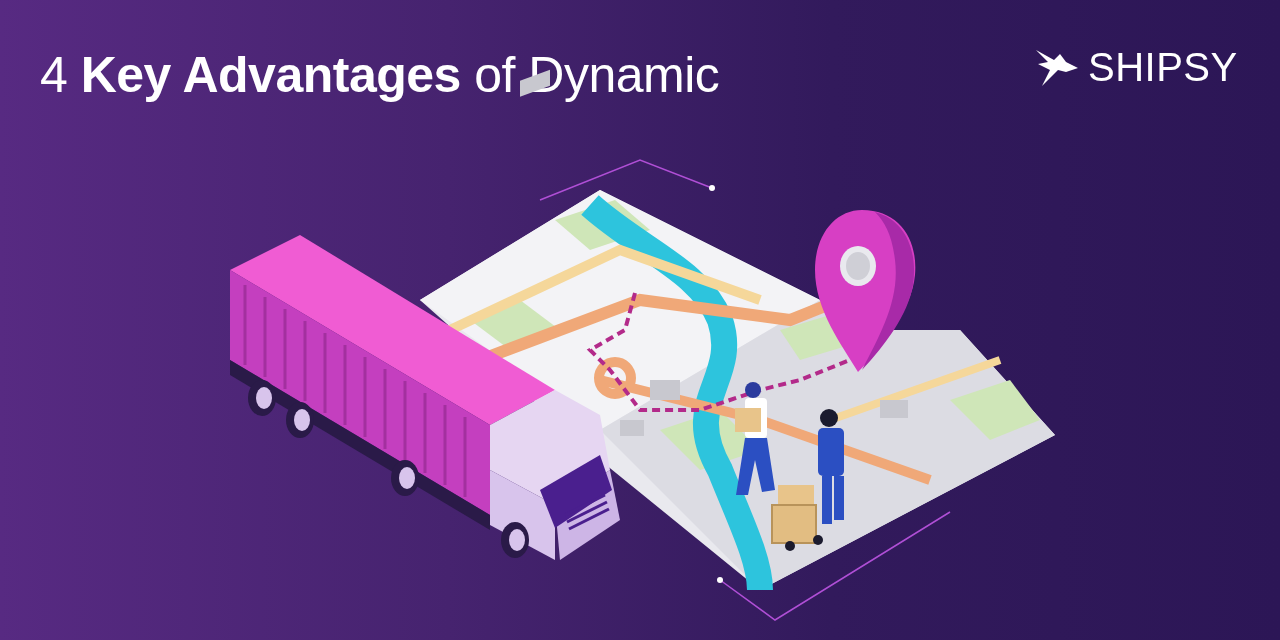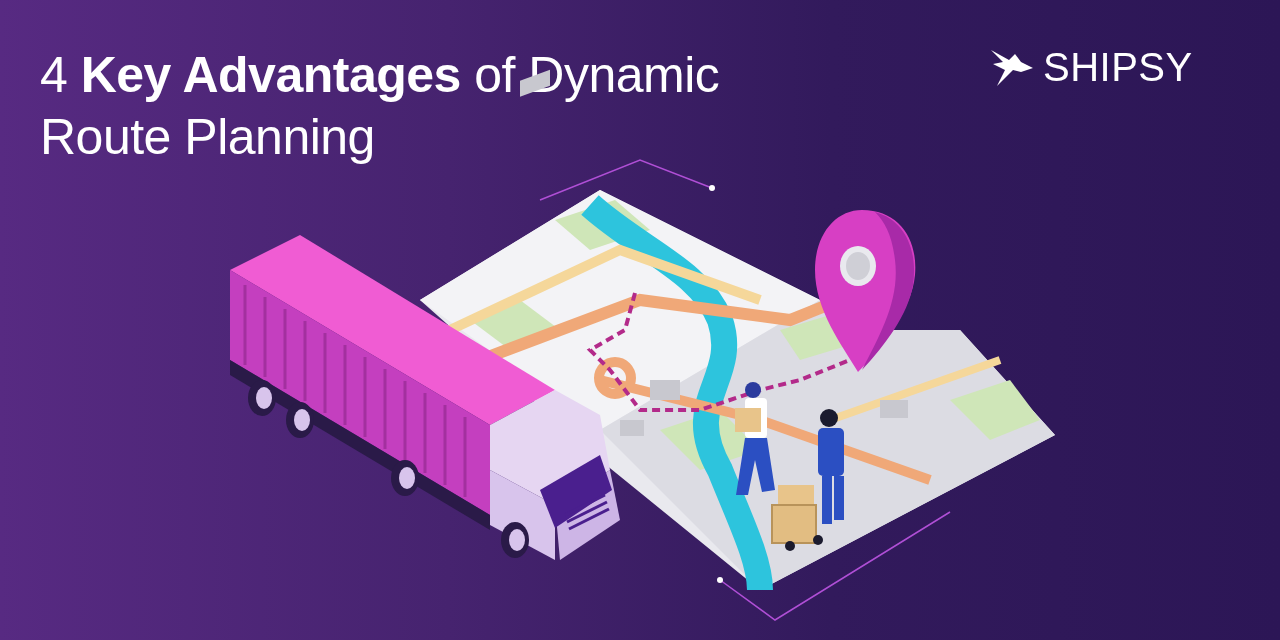--- a/index.html
+++ b/index.html
@@ -1,31 +1,30 @@
 <!DOCTYPE html>
 <html><head>
 <meta charset="utf-8">
 <style>
   html,body{margin:0;padding:0;}
   body{width:1280px;height:640px;overflow:hidden;font-family:"Liberation Sans","DejaVu Sans",sans-serif;}
   .banner{position:relative;width:1280px;height:640px;background:linear-gradient(90deg,#572a82 0%,#46236f 35%,#321a5c 65%,#2c1656 100%);overflow:hidden;}
   .title{position:absolute;left:40px;top:44px;color:#fff;font-size:50px;line-height:62px;font-weight:400;letter-spacing:-0.5px;}
   .title b{font-weight:700;margin-top:28px;}
-  .logo{position:absolute;left:989px;top:44px;display:flex;align-items:center;gap:8px;color:#fff;}
+  .logo{position:absolute;left:1034px;top:44px;display:flex;align-items:center;gap:8px;color:#fff;}
   .logo-text{font-size:40px;font-weight:400;letter-spacing:0.5px;}
   .art{position:absolute;left:0;top:0;}
 </style>
 </head>
 <body>
 
 <div class="banner">
 
   <div class="title">
     <div><span>4 </span><b>Key Advantages</b><span> of Dynamic</span></div>
-    <div>Route Planning</div>
   </div>
 
   <div class="logo">
     <svg width="46" height="46" viewBox="0 0 46 46">
       <polygon points="2,6 20,16 26,10 32,18 44,24 32,28 24,26 8,42 16,26 4,20 14,18" fill="#fff"></polygon>
     </svg>
     <span class="logo-text">SHIPSY</span>
   </div>
 
   <svg class="art" width="1280" height="640" viewBox="0 0 1280 640">

